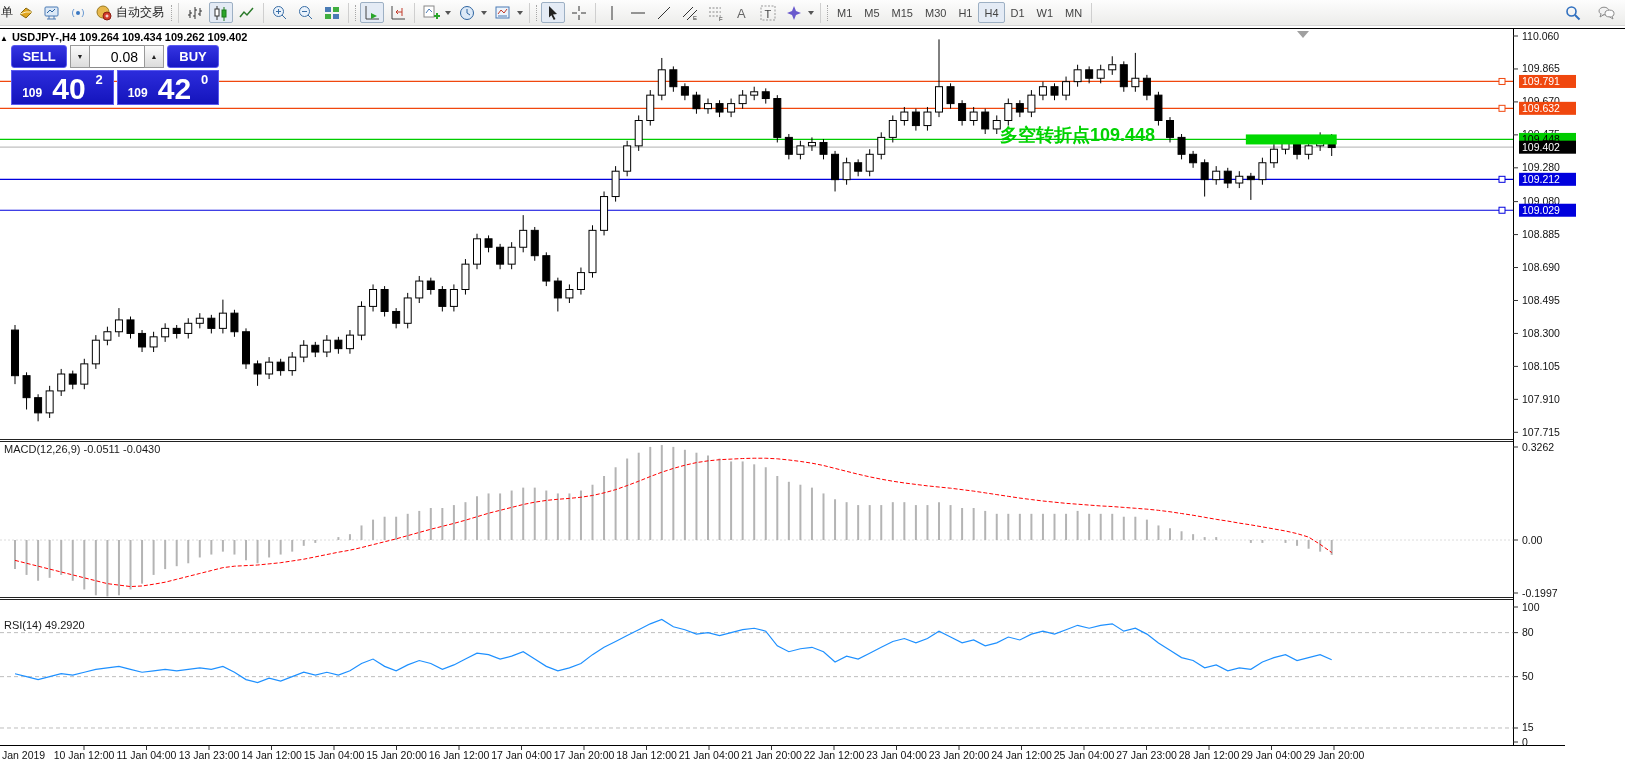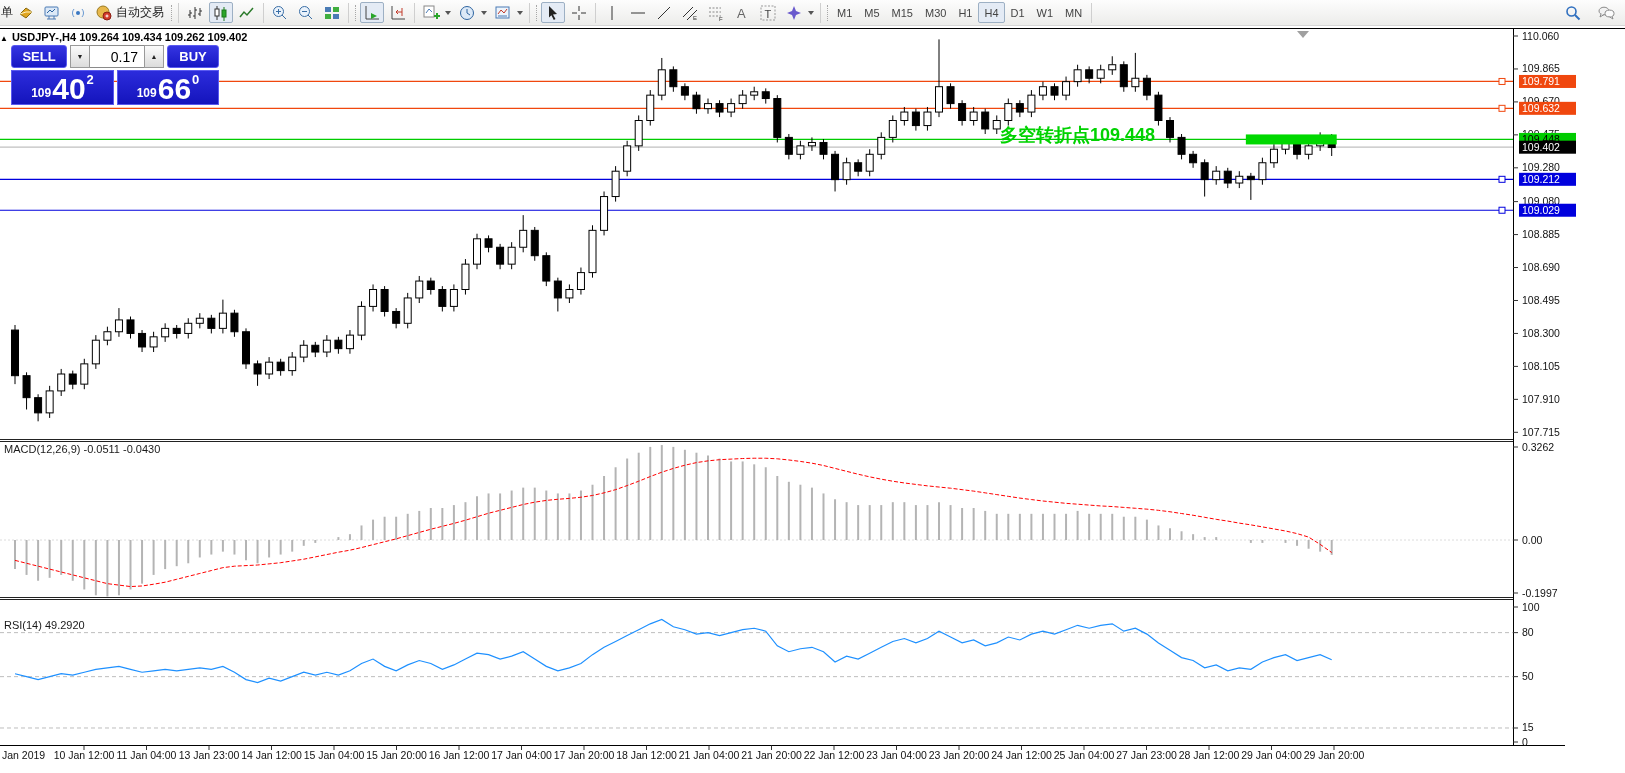--- a/index.html
+++ b/index.html
@@ -37,21 +37,21 @@
   #vol-wrap{display:flex;flex:1;margin-left:3px;height:23px;box-sizing:border-box;}
   .spinbtn{width:20px;background:linear-gradient(#fbfbfb,#dcdcdc);border:1px solid #9a9a9a;
     display:flex;align-items:center;justify-content:center;font-size:7px;color:#222;box-sizing:border-box;}
   #vol-field{flex:1;border:1px solid #8a8a8a;border-left:none;border-right:none;background:#fff;
     font-size:14px;color:#000;text-align:right;padding:0 6px 0 0;display:flex;align-items:center;justify-content:flex-end;}
   #tp-row2{display:flex;height:35px;margin-top:2px;}
   .bigpx{background:linear-gradient(#2c2cdc,#1414bc);border:1px solid #5a5af0;color:#fff;
     display:flex;align-items:flex-end;justify-content:center;box-sizing:border-box;padding-bottom:1px;}
   #sell-big{width:103px;} #buy-big{width:102px;margin-left:3px;}
   .px-small{font-size:12px;font-weight:bold;margin-bottom:3px;}
-  .px-large{font-size:30px;font-weight:bold;line-height:28px;margin:0 1px;}
+  .px-large{font-size:30px;font-weight:bold;line-height:28px;margin:0 10px;}
   .px-sup{font-size:13px;font-weight:bold;align-self:flex-start;margin-top:1px;}
   #chart-svg{position:absolute;left:0;top:0;z-index:10;}
 </style>
 </head>
 <body>
 
 <div id="toolbar">
   <span class="cjk" style="margin-left:1px">单</span>
   <span class="tbtn">
     <svg class="ic" viewBox="0 0 18 18">
@@ -729,30 +729,30 @@
 </div>
 <div class="ov" id="annotation">多空转折点109.448</div>
 <div class="ov" id="macd-label">MACD(12,26,9) -0.0511 -0.0430</div>
 <div class="ov" id="rsi-label">RSI(14) 49.2920</div>
 
 <div id="trade-panel">
   <div id="tp-row1">
     <div class="tpbtn" id="sell-btn">SELL</div>
     <div id="vol-wrap">
       <div class="spinbtn">▼</div>
-      <div id="vol-field">0.17</div>
+      <div id="vol-field">0.08</div>
       <div class="spinbtn">▲</div>
     </div>
     <div class="tpbtn" id="buy-btn">BUY</div>
   </div>
   <div id="tp-row2">
     <div class="bigpx" id="sell-big">
       <span class="px-small">109</span>
         <span class="px-large">40</span>
         <span class="px-sup">2</span>
     </div>
     <div class="bigpx" id="buy-big">
       <span class="px-small">109</span>
-        <span class="px-large">66</span>
+        <span class="px-large">42</span>
         <span class="px-sup">0</span>
     </div>
   </div>
 </div>
 
 </body></html>

